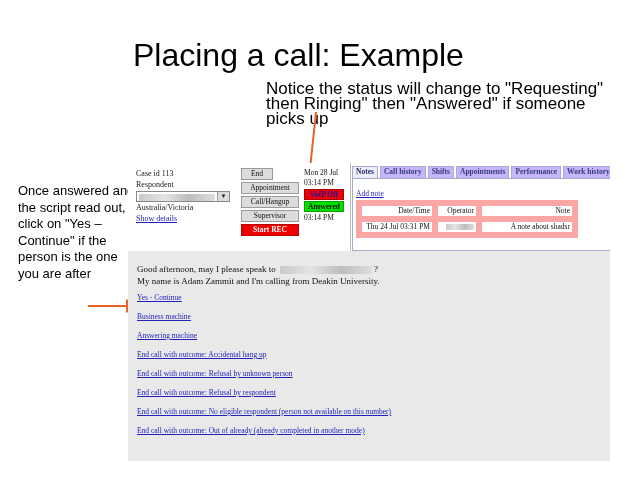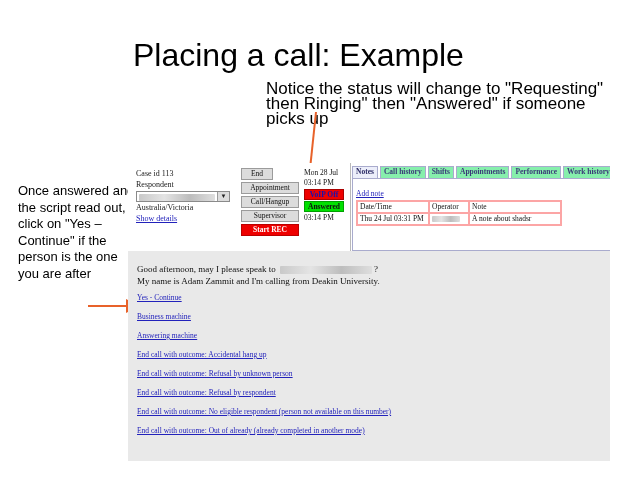--- a/index.html
+++ b/index.html
@@ -250,21 +250,21 @@
     height: 12px;
   }
   .tab {
     box-sizing: border-box;
     height: 12px;
     line-height: 10px;
     padding: 0 3px;
     font-size: 7.5px;
     font-weight: bold;
     color: #3a3a78;
-    background: #86efac;
+    background: #c4b5fd;
     border: 1px solid #a9abcd;
     border-bottom: none;
     margin-right: 2px;
     white-space: nowrap;
     cursor: pointer;
   }
   .tab.active {
     background: #eceefa;
     color: #2b2b66;
   }
@@ -282,25 +282,25 @@
     display: inline-block;
     margin-bottom: 2px;
   }
   #notes-table {
     border-collapse: collapse;
     font-size: 7.5px;
     color: #111111;
     table-layout: fixed;
   }
   #notes-table th, #notes-table td {
-    border: 2px solid #fca5a5;
+    border: 6px solid #fca5a5;
     padding: 0 2px;
     height: 10px;
     line-height: 10px;
-    text-align: left;
+    text-align: right;
     font-weight: normal;
     white-space: nowrap;
     overflow: hidden;
   }
   #notes-table th { font-weight: normal; }
   .col-datetime { width: 66px; }
   .col-operator { width: 34px; }
   .col-note { width: 86px; }
 
   

